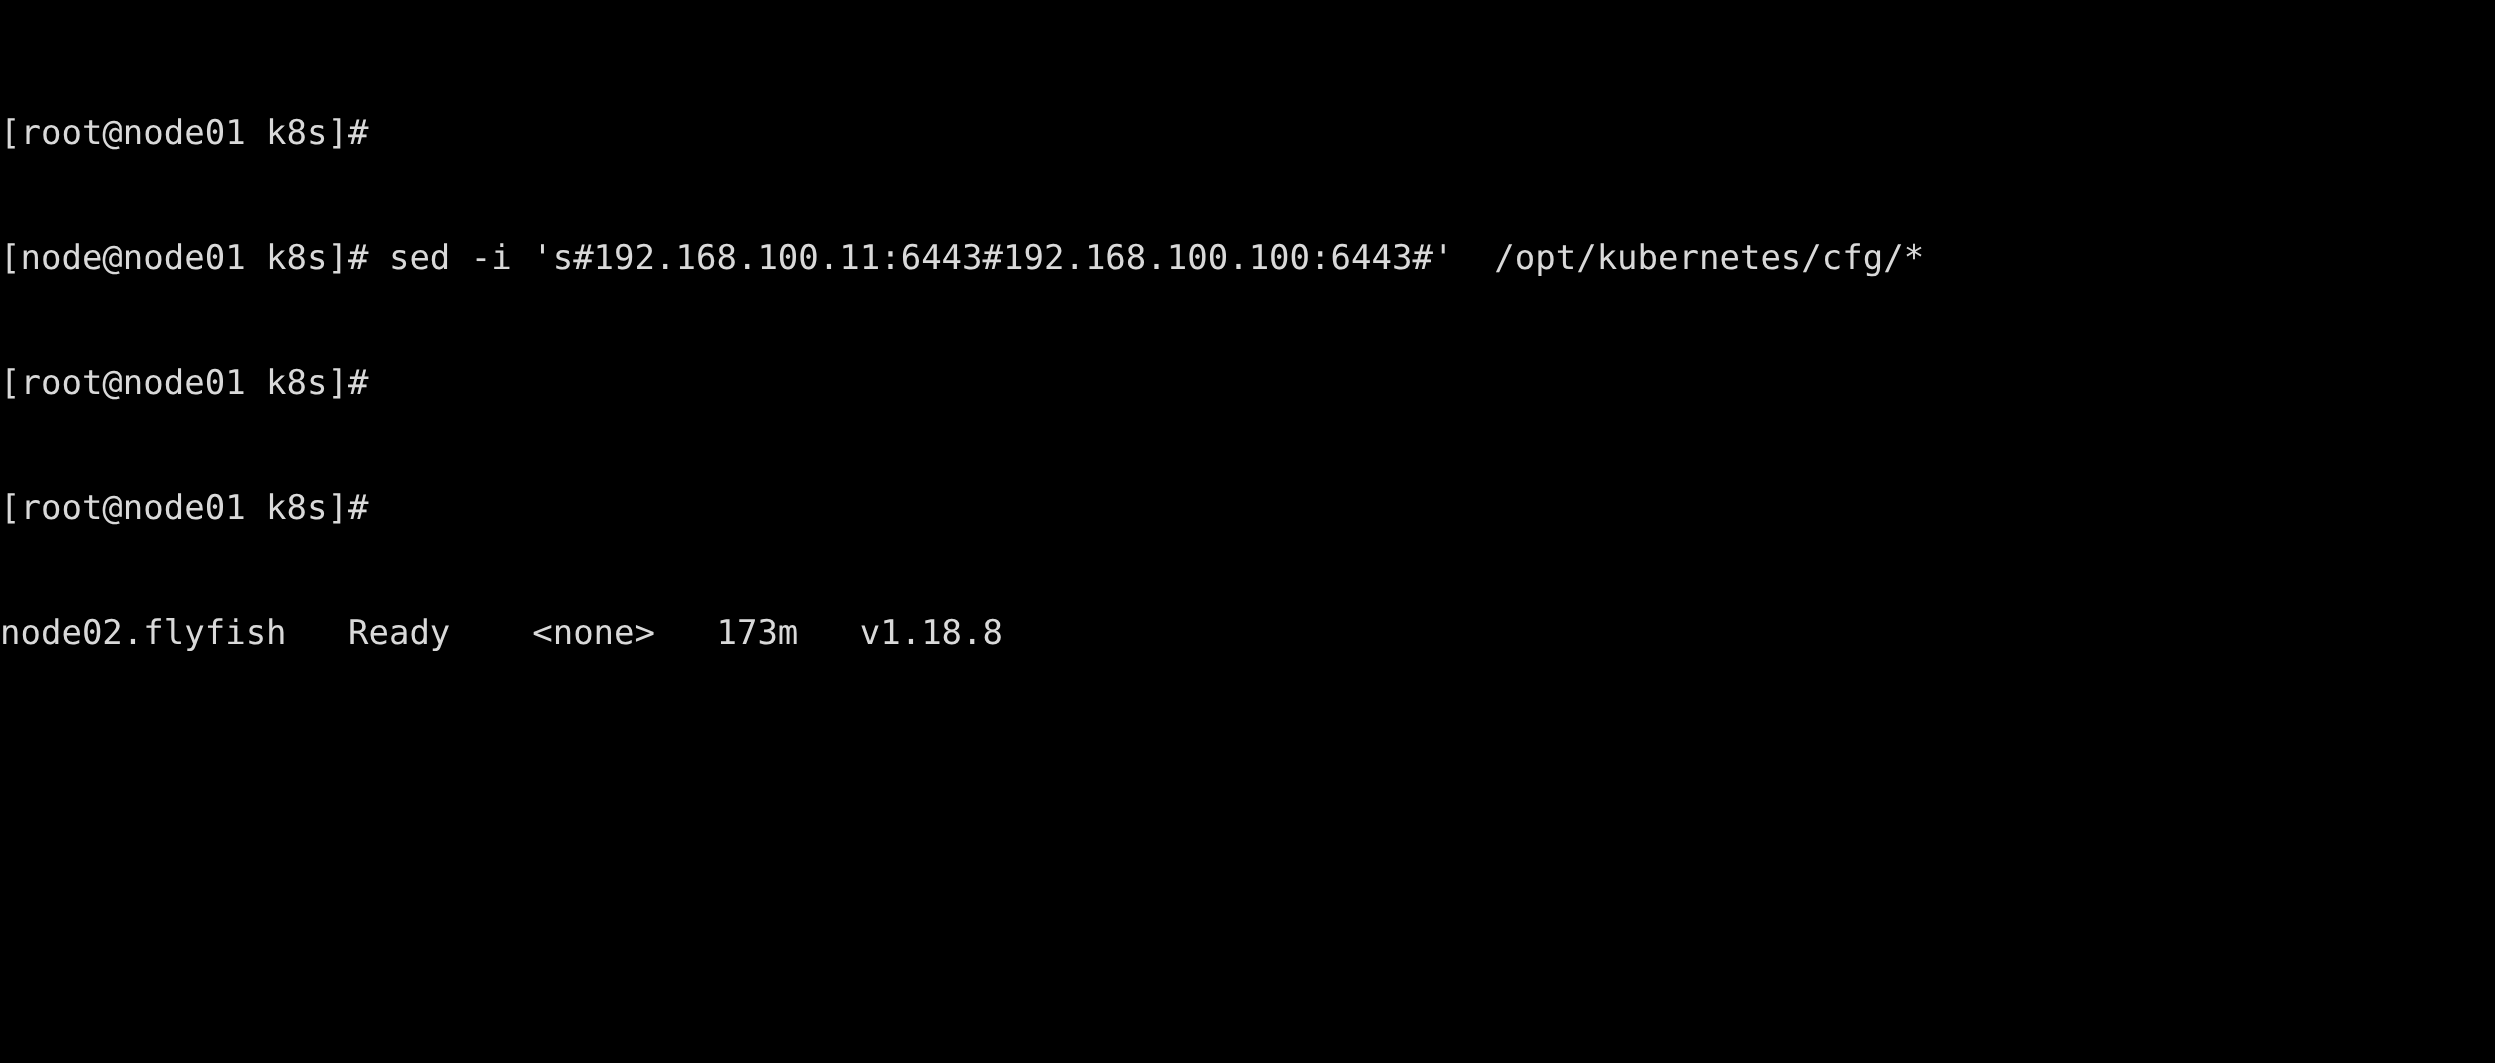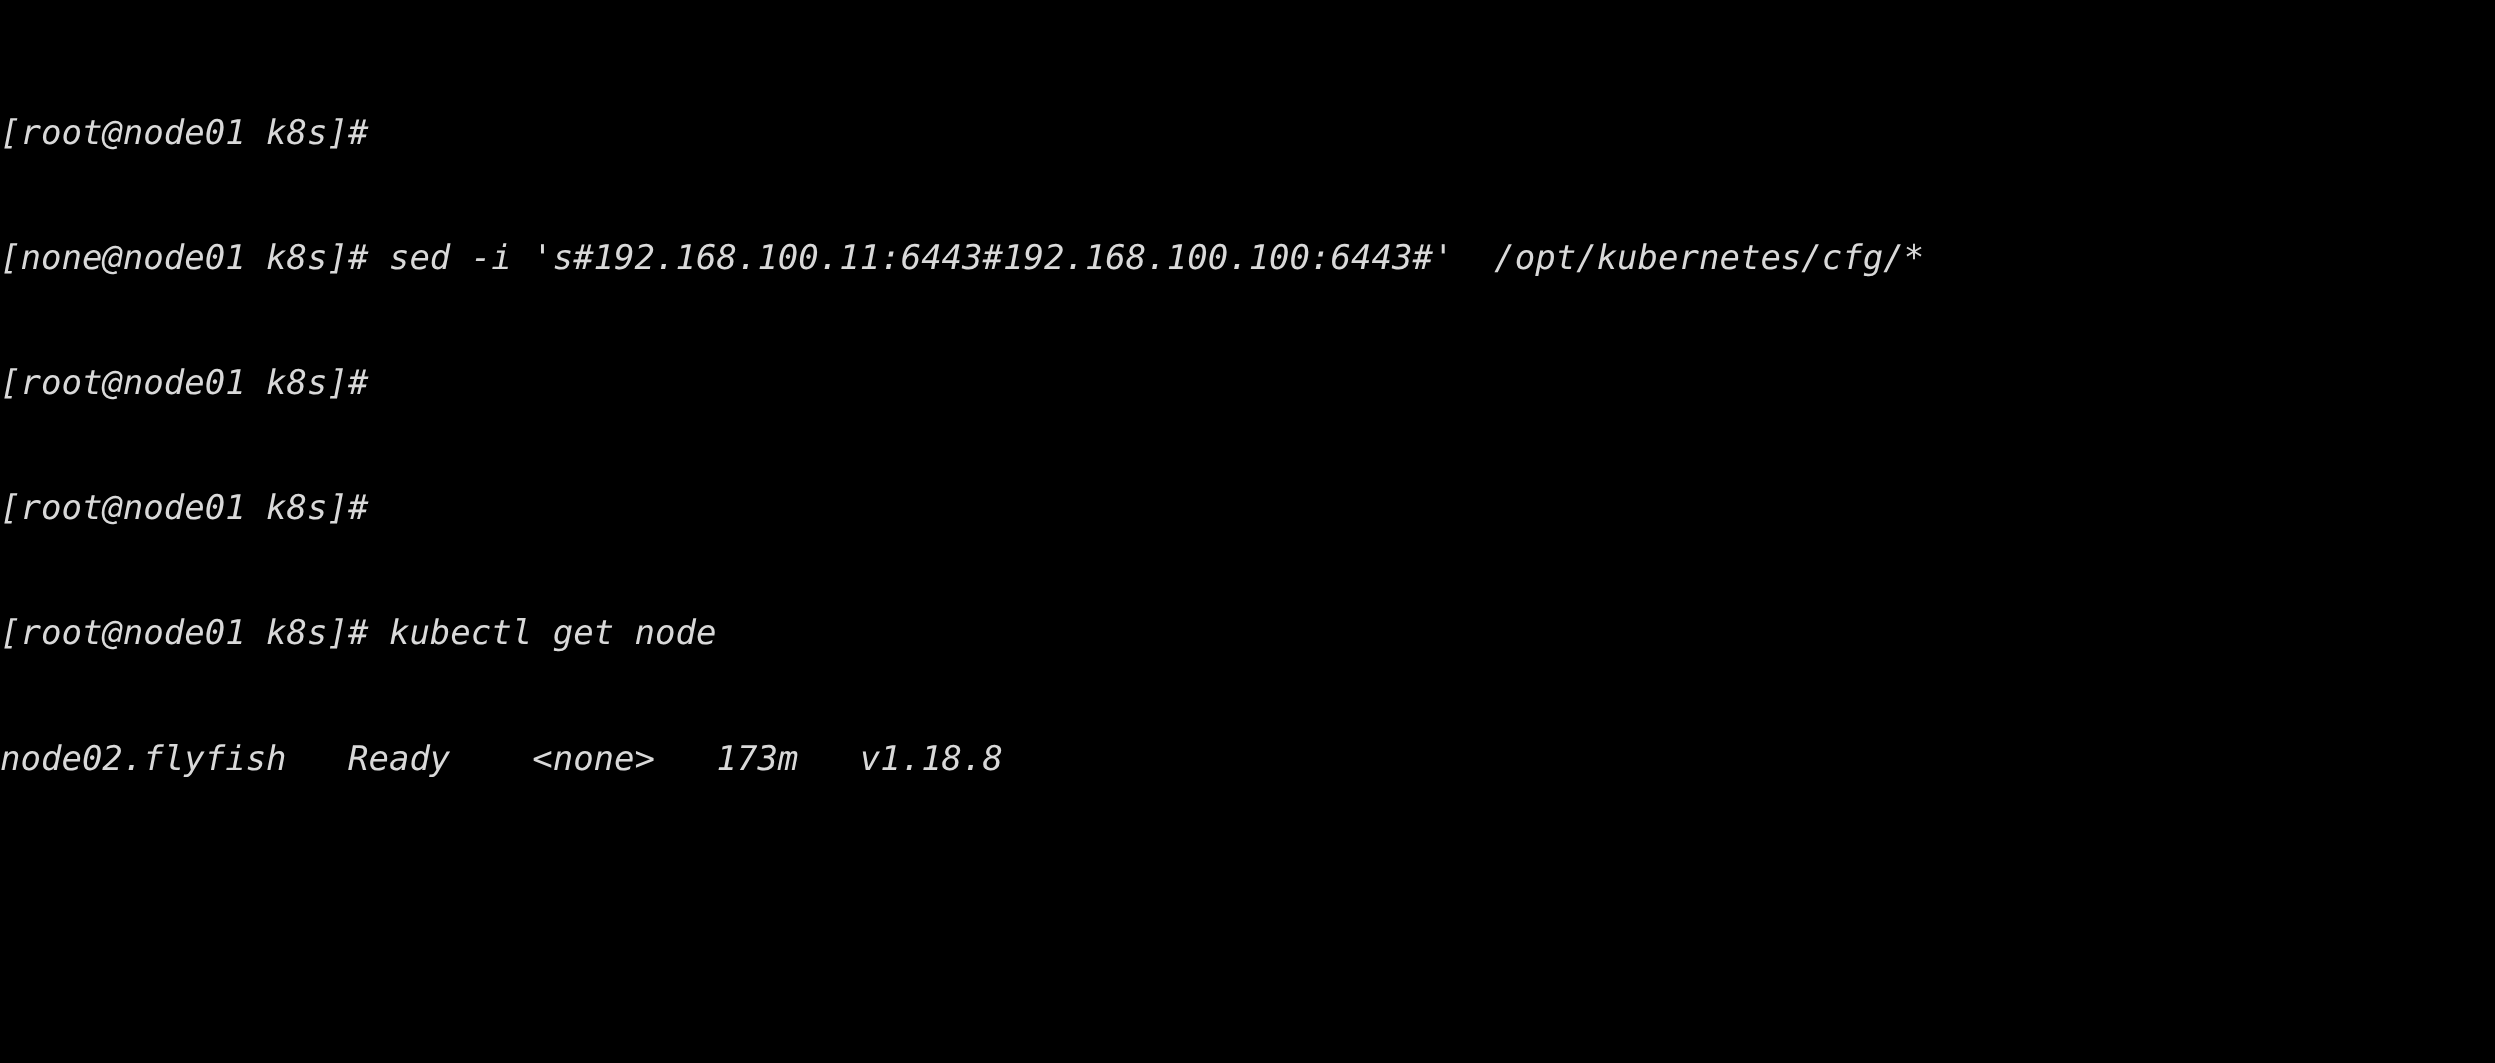--- a/index.html
+++ b/index.html
@@ -38,34 +38,32 @@
   }
   .line {
     display: block;
     height: 41.7px;
     white-space: pre;
     color: #d9d9d9;
     font-family: "DejaVu Sans Mono", "Liberation Mono", monospace;
     font-size: 34px;
     line-height: 41.7px;
     text-rendering: geometricPrecision;
-    font-style: italic;
   }
 </style>
 </head>
 <body>
 
 <div id="terminal">
   <div id="scrollback">
 
     <span class="line">[root@node01 k8s]# </span>
-    <span class="line">[none@node01 k8s]# sed -i 's#192.168.100.11:6443#192.168.100.100:6443#'  /opt/kubernetes/cfg/*</span>
+    <span class="line">[node@node01 k8s]# sed -i 's#192.168.100.11:6443#192.168.100.100:6443#'  /opt/kubernetes/cfg/*</span>
     <span class="line">[root@node01 k8s]# </span>
     <span class="line">[root@node01 k8s]# </span>
-    <span class="line">[root@node01 k8s]# kubectl get node</span>
     <span class="line">node02.flyfish   Ready    &lt;none&gt;   173m   v1.18.8</span>
     
     
     
     
     
     
     
     
     

